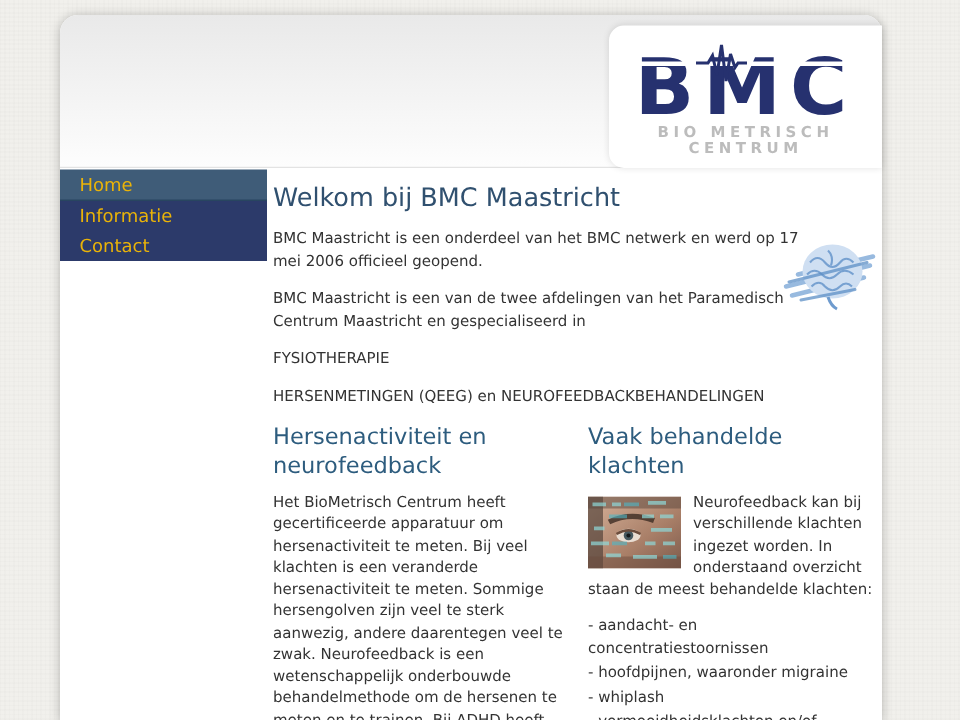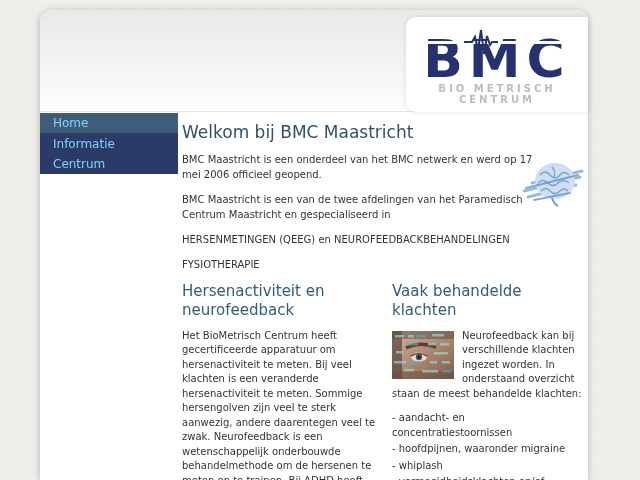--- a/index.html
+++ b/index.html
@@ -51,21 +51,21 @@
     position: absolute; left: 0; right: 0; top: 66px; text-align: center;
     font-size: 10px; font-weight: bold; letter-spacing: 3px; color: #bcbcbc;
   }
   
   .main-nav {
     position: absolute; left: 0; top: 103px; width: 138px;
     display: block;
   }
   .nav-item {
     display: block; height: 20px; line-height: 20px;
-    padding-left: 13px; font-size: 12px; color: #7dd3fc;
+    padding-left: 13px; font-size: 12px; color: #eab308;
     background: #2c3a6a; text-decoration: none; cursor: pointer;
   }
   .nav-item.active {
     background: #3f5c78; border-bottom: 1px solid #284560;
     height: 21px; line-height: 20px;
   }
   
   .content {
     position: absolute; left: 142px; top: 103px; width: 406px; height: 367px;
     padding: 7px 4px 0 0;
@@ -111,29 +111,29 @@
       <svg class="logo-wave" width="34" height="28" viewBox="0 0 34 28">
         <polyline points="0,14 8,14 11,9 14,22 17,2 20,26 23,8 26,17 28,14 34,14" fill="none" stroke="#26316f" stroke-width="2"></polyline>
       </svg>
       <div class="logo-sub">BIO METRISCH CENTRUM</div>
     </div>
   </div>
 
   <nav class="main-nav">
     <a class="nav-item active">Home</a>
     <a class="nav-item">Informatie</a>
-    <a class="nav-item">Centrum</a>
+    <a class="nav-item">Contact</a>
   </nav>
 
   <main class="content">
     <h1>Welkom bij BMC Maastricht</h1>
     <p>BMC Maastricht  is een onderdeel van het BMC netwerk en werd op 17 mei 2006 officieel geopend.</p>
     <p>BMC Maastricht is een van de twee afdelingen van het Paramedisch Centrum Maastricht en gespecialiseerd in</p>
+    <p>FYSIOTHERAPIE</p>
     <p>HERSENMETINGEN (QEEG) en NEUROFEEDBACKBEHANDELINGEN</p>
-    <p>FYSIOTHERAPIE</p>
 
     <span class="brain-art">
       <svg width="62" height="54" viewBox="0 0 62 54">
         <g stroke="#7fa9d8" stroke-width="3" opacity="0.8" stroke-linecap="round">
           <path d="M2,36 L58,22" fill="none"></path>
           <path d="M6,42 L54,30" fill="none"></path>
           <path d="M10,28 L60,16" fill="none"></path>
         </g>
         <ellipse cx="33" cy="26" rx="20" ry="18" fill="#cfdff2"></ellipse>
         <g stroke="#6e9bce" stroke-width="1.4" fill="none" opacity="0.9">

